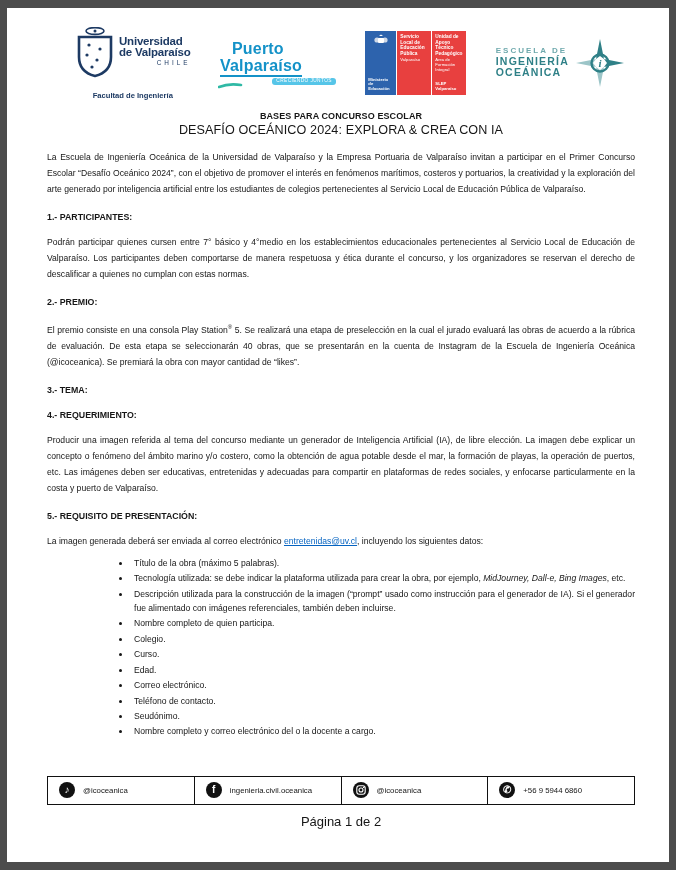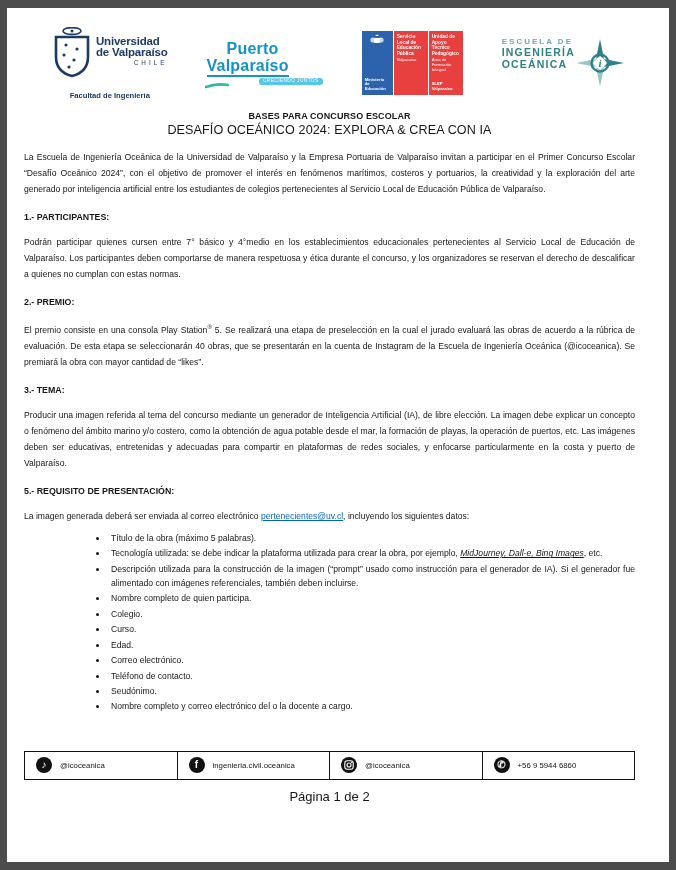--- a/index.html
+++ b/index.html
@@ -4,68 +4,68 @@
 <style>
   html,body{margin:0;padding:0;}
   body{
     width:676px;height:870px;background:#4c4c4c;position:relative;
     font-family:"Liberation Sans",sans-serif;color:#161616;
   }
   .page{
     position:absolute;left:7px;top:8px;width:662px;height:854px;
     background:#ffffff;overflow:hidden;
   }
-  .content{padding:0 34px 0 17px;}
+  .content{padding:0 34px 0 40px;}
 
   
   .logo-row{
     display:flex;justify-content:space-between;align-items:center;
     margin:20px 10px 0 28px;height:70px;
   }
   
   .logo-uv{display:flex;flex-direction:column;align-items:center;color:#1d3a63;}
   .uv-top{display:flex;align-items:flex-start;gap:4px;}
   .uv-text{display:flex;flex-direction:column;line-height:1.02;margin-top:9px;}
   .uv-l1,.uv-l2{font-weight:bold;font-size:11.5px;letter-spacing:-0.2px;}
   .uv-l3{font-size:6.4px;letter-spacing:3px;text-align:right;margin-top:1px;}
   .uv-l4{font-weight:bold;font-size:7.6px;margin-top:12px;}
   
   .logo-puerto{position:relative;width:116px;color:#1492c8;line-height:1;}
-  .pv-l1{font-size:16px;font-weight:600;letter-spacing:0.2px;margin-left:20px;}
+  .pv-l1{font-size:16px;font-weight:600;letter-spacing:0.2px;margin-left:12px;}
   .pv-l2{font-size:16px;font-weight:600;letter-spacing:0.2px;margin-top:1px;
          border-bottom:2.4px solid #1492c8;display:inline-block;padding-bottom:1px;}
   .pv-swoosh{position:absolute;left:-2px;top:30px;}
   .pv-badge{
     background:#56c5e8;color:#ffffff;font-size:4.8px;letter-spacing:0.4px;
     border-radius:3px;padding:1.5px 4px;display:inline-block;float:right;margin-top:1px;
   }
   
   .logo-slep{display:flex;gap:1px;height:64px;}
   .slep-col{width:34px;color:#fff;display:flex;flex-direction:column;padding:3px;box-sizing:border-box;}
   .slep-blue{background:#2d63ad;width:31px;align-items:center;}
   .slep-red{background:#e8403f;}
   .slep-b1{font-size:4.8px;font-weight:bold;line-height:1.15;}
   .slep-b2{font-size:4.2px;line-height:1.15;margin-top:2px;}
   .slep-bottom{margin-top:auto;font-size:4.2px;font-weight:bold;line-height:1.15;}
   
-  .logo-eio{display:flex;}
+  .logo-eio{display:flex;align-items:center;gap:6px;}
   .eio-text{color:#2f8087;font-weight:bold;font-size:10.5px;line-height:1.12;letter-spacing:1.2px;}
   .eio-text .t1{color:#6fa9ad;font-size:8px;letter-spacing:2px;}
 
   
   .title-block{text-align:center;margin-top:13px;}
   .title-small{font-size:9px;font-weight:bold;letter-spacing:0.1px;}
   .title-main{font-size:12.6px;font-weight:normal;margin-top:2px;letter-spacing:0.1px;}
 
   
   .para{font-size:8.6px;line-height:16px;text-align:justify;margin:12px 0 0 0;}
   .sec-h{font-size:8.8px;font-weight:bold;margin:15px 0 0 0;}
   .sup{font-size:6px;vertical-align:super;}
   .b{font-weight:bold;}
-  .i{font-style:italic;text-decoration:underline;}
+  .i{font-style:italic;}
   a.mail{color:#0563c1;text-decoration:underline;}
 
   ul.req{margin:7px 0 0 0;padding-left:84px;}
   ul.req li{font-size:8.6px;line-height:14.4px;text-align:justify;padding-left:3px;margin:0 0 1px 0;}
 
   
   .social-table{
     margin-top:37px;border:1.6px solid #111;display:flex;height:27px;
   }
   .social-cell{
@@ -166,24 +166,25 @@
     <p class="para">La Escuela de Ingeniería Oceánica de la Universidad de Valparaíso y la Empresa Portuaria de Valparaíso invitan a participar en el Primer Concurso Escolar “Desafío Oceánico 2024”, con el objetivo de promover el interés en fenómenos marítimos, costeros y portuarios, la creatividad y la exploración del arte generado por inteligencia artificial entre los estudiantes de colegios pertenecientes al Servicio Local de Educación Pública de Valparaíso.</p>
 
     <div class="sec-h">1.- PARTICIPANTES:</div>
     <p class="para">Podrán participar quienes cursen entre 7° básico y 4°medio en los establecimientos educacionales pertenecientes al Servicio Local de Educación de Valparaíso. Los participantes deben comportarse de manera respetuosa y ética durante el concurso, y los organizadores se reservan el derecho de descalificar a quienes no cumplan con estas normas.</p>
 
     <div class="sec-h">2.- PREMIO:</div>
     <p class="para"><span>El premio consiste en una consola Play Station</span><span class="sup">®</span><span> 5.  Se realizará una etapa de preselección en la cual el jurado evaluará las obras de acuerdo a la rúbrica de evaluación. De esta etapa se seleccionarán 40 obras, que se presentarán en la cuenta de Instagram de la Escuela de Ingeniería Oceánica (@icoceanica). Se premiará la obra con mayor cantidad de “likes”.</span></p>
 
     <div class="sec-h">3.- TEMA:</div>
 
+    <div class="sec-h">4.- REQUERIMIENTO:</div>
     <p class="para">Producir una imagen referida al tema del concurso mediante un generador de Inteligencia Artificial (IA), de libre elección. La imagen debe explicar un concepto o fenómeno del ámbito marino y/o costero, como la obtención de agua potable desde el mar, la formación de playas, la operación de puertos, etc. Las imágenes deben ser educativas, entretenidas y adecuadas para compartir en plataformas de redes sociales, y enfocarse particularmente en la costa y puerto de Valparaíso.</p>
 
     <div class="sec-h">5.- REQUISITO DE PRESENTACIÓN:</div>
-    <p class="para"><span>La imagen generada deberá ser enviada al correo electrónico </span><a class="mail" href="#">pertenecientes@uv.cl</a><span>, incluyendo los siguientes datos:</span></p>
+    <p class="para"><span>La imagen generada deberá ser enviada al correo electrónico </span><a class="mail" href="#">entretenidas@uv.cl</a><span>, incluyendo los siguientes datos:</span></p>
 
     <ul class="req">
       <li>Título de la obra (máximo 5 palabras).</li>
       <li><span>Tecnología utilizada: se debe indicar la plataforma utilizada para crear la obra, por ejemplo, </span><span class="i">MidJourney, Dall-e, Bing Images</span><span>, etc.</span></li>
       <li>Descripción utilizada para la construcción de la imagen (“prompt” usado como instrucción para el generador de IA). Si el generador fue alimentado con imágenes referenciales, también deben incluirse.</li>
       <li>Nombre completo de quien participa.</li>
       <li>Colegio.</li>
       <li>Curso.</li>
       <li>Edad.</li>
       <li>Correo electrónico.</li>

